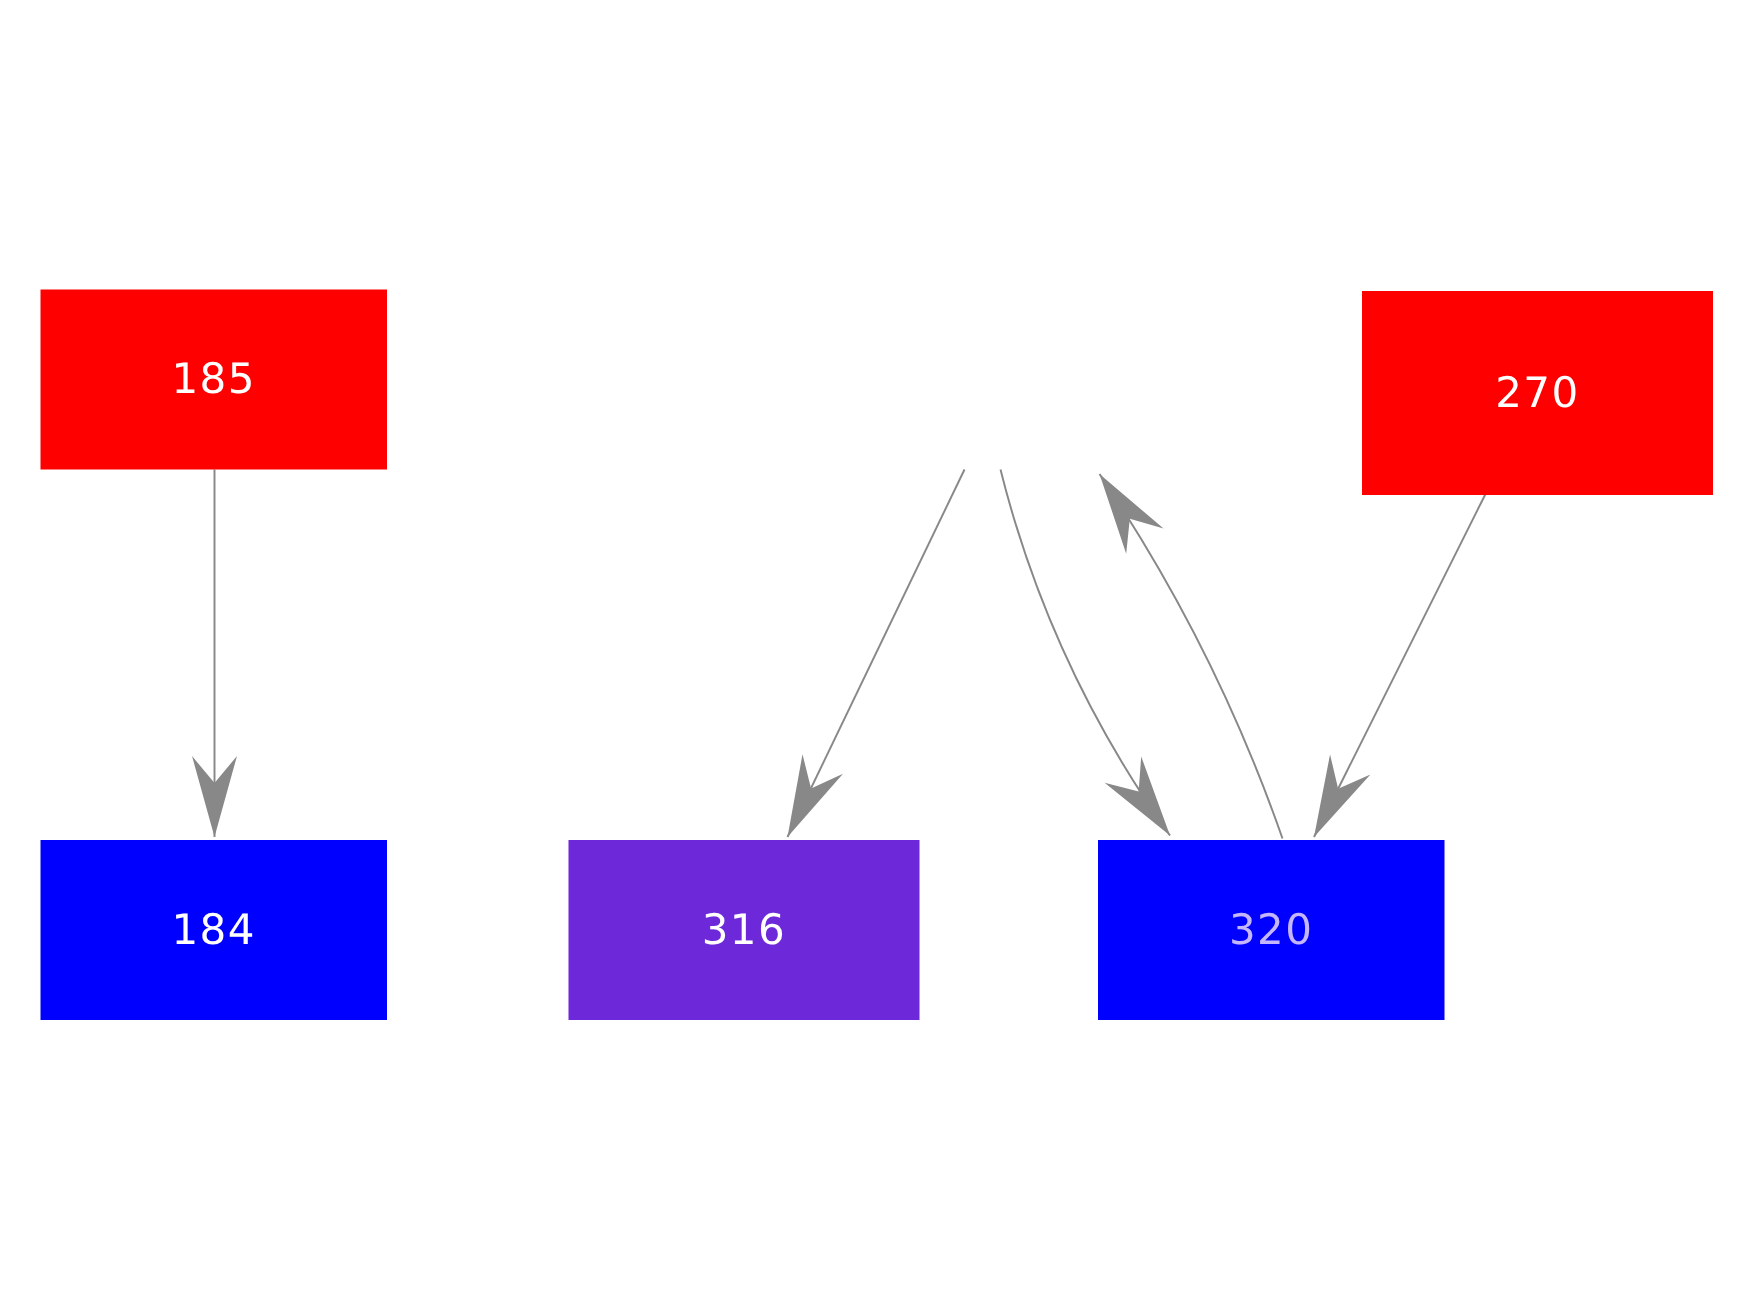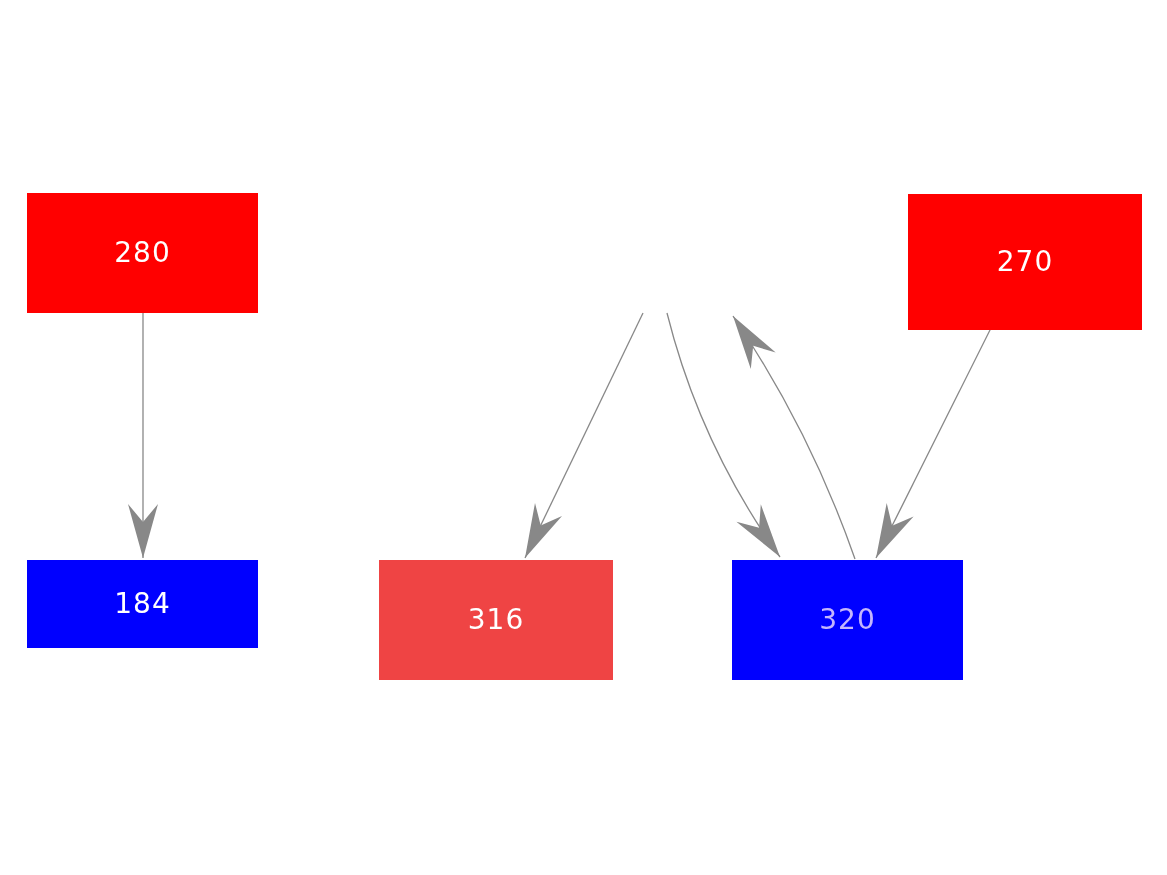--- a/index.html
+++ b/index.html
@@ -51,28 +51,28 @@
       <polygon points="525.0,558.0 562.0,515.9 540.7,525.6 535.0,502.9" fill="#888888"></polygon>
       <path d="M 667,313 Q 700,445 780,557" fill="none" stroke="#888888" stroke-width="1.3"></path>
       <polygon points="780.0,557.0 760.8,504.3 759.1,527.7 736.4,521.8" fill="#888888"></polygon>
       <path d="M 855,559 Q 810,430 733,316" fill="none" stroke="#888888" stroke-width="1.3"></path>
       <polygon points="733.0,316.0 750.8,369.1 753.2,345.8 775.7,352.4" fill="#888888"></polygon>
       <path d="M 998,314 Q 937,436 876,558" fill="none" stroke="#888888" stroke-width="1.3"></path>
       <polygon points="876.0,558.0 913.6,516.4 892.1,525.8 886.7,503.0" fill="#888888"></polygon>
     </svg>
   <div id="node-layer">
       <div class="node" style="left: 27px; top: 193px; width: 231px; height: 120px; background: rgb(255, 0, 0);">
-        <span class="node-label" style="color: rgb(255, 255, 255);">280</span>
+        <span class="node-label" style="color: rgb(255, 255, 255);">185</span>
       </div>
       <div class="node" style="left: 908px; top: 194px; width: 234px; height: 136px; background: rgb(255, 0, 0);">
         <span class="node-label" style="color: rgb(255, 255, 255);">270</span>
       </div>
-      <div class="node" style="left: 27px; top: 560px; width: 231px; height: 88px; background: rgb(0, 0, 255);">
+      <div class="node" style="left: 27px; top: 560px; width: 231px; height: 120px; background: rgb(0, 0, 255);">
         <span class="node-label" style="color: rgb(255, 255, 255);">184</span>
       </div>
-      <div class="node" style="left: 379px; top: 560px; width: 234px; height: 120px; background: #ef4444;">
+      <div class="node" style="left: 379px; top: 560px; width: 234px; height: 120px; background: #6d28d9;">
         <span class="node-label" style="color: rgb(255, 255, 255);">316</span>
       </div>
       <div class="node" style="left: 732px; top: 560px; width: 231px; height: 120px; background: rgb(0, 0, 255);">
         <span class="node-label" style="color: #c4b5fd;">320</span>
       </div>
     </div>
 </div>
 
 </body></html>

